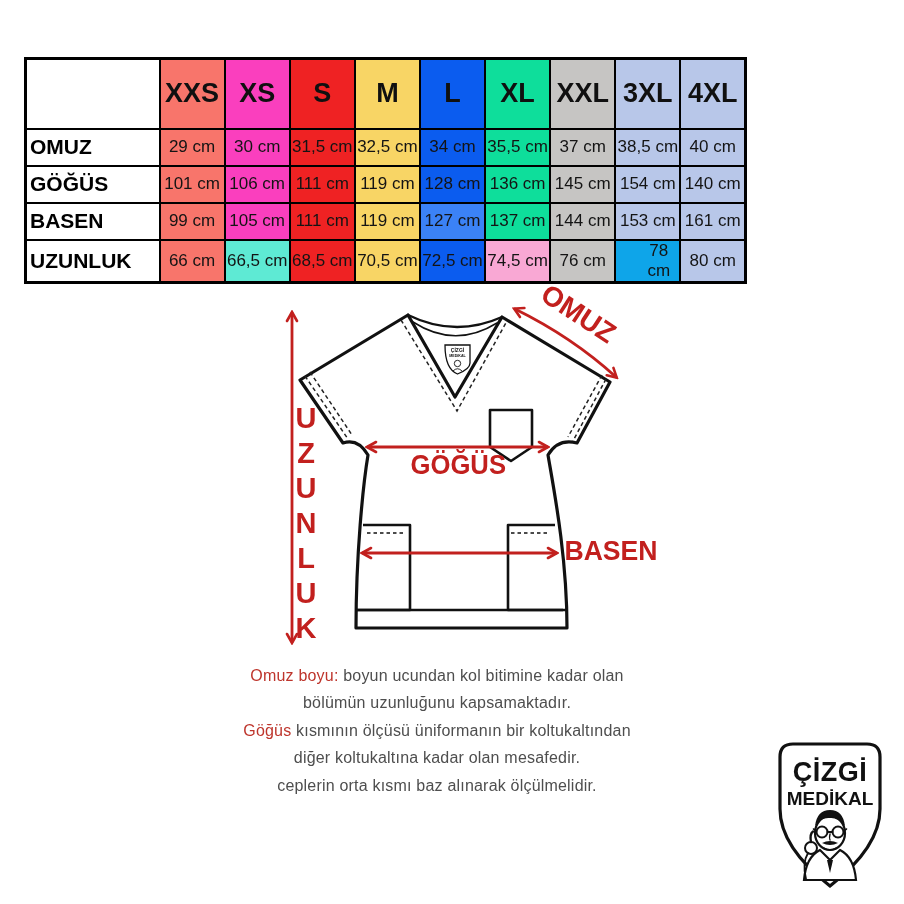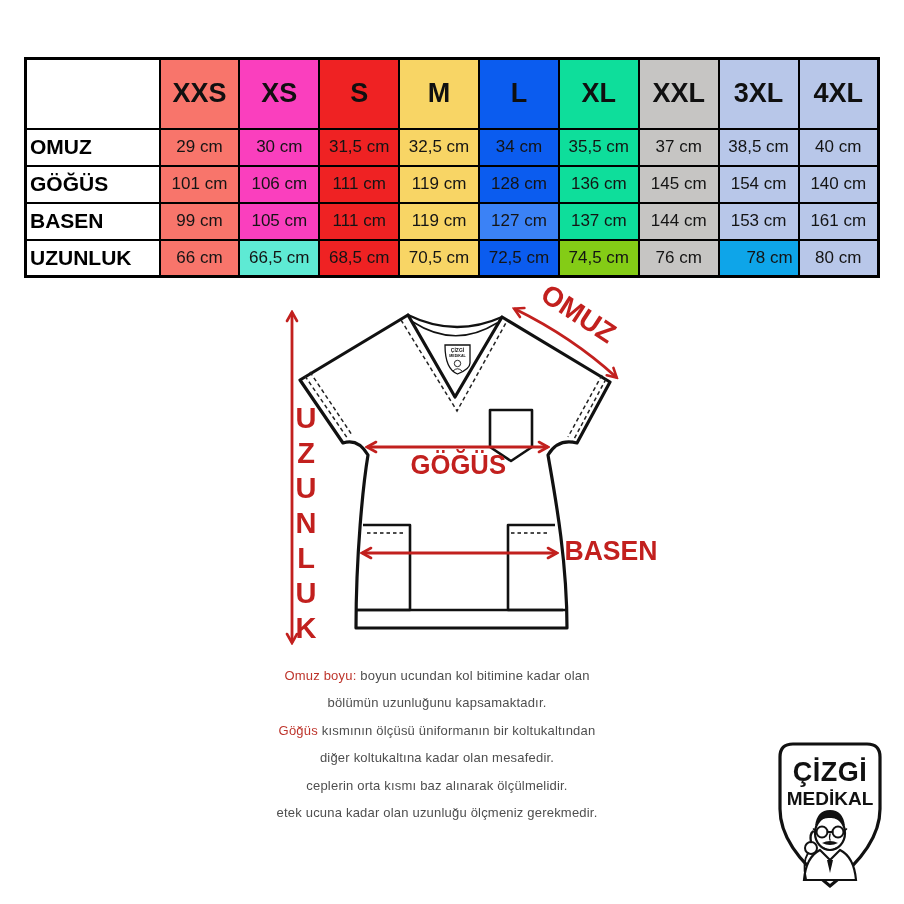--- a/index.html
+++ b/index.html
@@ -3,21 +3,21 @@
 <meta charset="utf-8">
 <style>
   html,body { margin:0; padding:0; background:#ffffff; }
   #page {
     position:relative; width:904px; height:904px; background:#ffffff;
     font-family:"Liberation Sans", sans-serif; overflow:hidden;
   }
 
   
   #size-table {
-    position:absolute; left:24px; top:57px; width:856px;
+    position:absolute; left:24px; top:57px; width:723px;
     border-collapse:collapse; table-layout:fixed;
     border:3px solid #000;
   }
   #size-table th, #size-table td { border:2px solid #000; padding:0; overflow:hidden; }
   #size-table tr.header-row { height:70px; }
   #size-table tr.data-row  { height:37px; }
   .size-th { font-size:27px; font-weight:bold; color:#101010; text-align:center; }
   .corner-cell { background:#ffffff; }
   .row-label { font-size:21px; font-weight:bold; color:#000; text-align:left; padding-left:3px !important; background:#fff; }
   .val-cell { font-size:17px; color:#141414; text-align:center; }
@@ -29,21 +29,21 @@
     left:291px; top:402px; font-size:29px; letter-spacing:3px;
     writing-mode:vertical-rl; text-orientation:upright;
   }
   #gogus-label { left:408px; top:452px; width:100px; text-align:center; font-size:27px; transform:scaleX(.95); }
   #basen-label { left:562px; top:537px; font-size:28px; transform:scaleX(.95); }
   #omuz-label  { left:537px; top:300px; font-size:28px; transform:rotate(33deg); }
 
   
   #descriptions {
     position:absolute; left:140px; top:662px; width:594px;
-    text-align:center; font-size:13px; line-height:27.4px;
+    text-align:center; font-size:16px; line-height:27.4px;
     color:#4e4e4e; letter-spacing:.2px;
   }
   #descriptions .lead { color:#be352c; }
 
   
   #logo-svg { position:absolute; left:766px; top:734px; width:128px; height:162px; }
 </style>
 </head>
 <body>
 
@@ -103,21 +103,21 @@
       <td class="val-cell" style="background-color: rgb(184, 199, 233);">153 cm</td>
       <td class="val-cell" style="background-color: rgb(184, 199, 233);">161 cm</td>
     </tr>
     <tr class="data-row">
       <td class="row-label">UZUNLUK</td>
       <td class="val-cell" style="background-color: rgb(248, 117, 107);">66 cm</td>
       <td class="val-cell" style="background-color: #5eead4;">66,5 cm</td>
       <td class="val-cell" style="background-color: rgb(239, 34, 35);">68,5 cm</td>
       <td class="val-cell" style="background-color: rgb(248, 213, 101);">70,5 cm</td>
       <td class="val-cell" style="background-color: rgb(11, 92, 239);">72,5 cm</td>
-      <td class="val-cell" style="background-color: #84cc16;">74,5 cm</td>
+      <td class="val-cell" style="background-color: #f9a8d4;">74,5 cm</td>
       <td class="val-cell" style="background-color: rgb(198, 197, 195);">76 cm</td>
       <td class="val-cell" style="background-color: #0ea5e9; padding-left: 22px;">78 cm</td>
       <td class="val-cell" style="background-color: rgb(184, 199, 233);">80 cm</td>
     </tr>
   </tbody>
     </table>
 
   <svg id="diagram-svg" viewBox="0 0 420 375">
     <defs>
       <marker id="arrowHead" viewBox="0 0 14 14" refX="11" refY="7" markerWidth="14" markerHeight="14" orient="auto-start-reverse" markerUnits="userSpaceOnUse">
@@ -170,21 +170,20 @@
   <div id="omuz-label" class="measure-label">OMUZ</div>
   <div id="gogus-label" class="measure-label">GÖĞÜS</div>
   <div id="basen-label" class="measure-label">BASEN</div>
 
   <div id="descriptions">
     <div class="desc-line"><span class="lead">Omuz boyu:</span><span> boyun ucundan kol bitimine kadar olan</span></div>
     <div class="desc-line"><span>bölümün uzunluğunu kapsamaktadır.</span></div>
     <div class="desc-line"><span class="lead">Göğüs</span><span> kısmının ölçüsü üniformanın bir koltukaltından</span></div>
     <div class="desc-line"><span>diğer koltukaltına kadar olan mesafedir.</span></div>
     <div class="desc-line"><span>ceplerin orta kısmı baz alınarak ölçülmelidir.</span></div>
-    <div class="desc-line"><span>etek ucuna kadar olan uzunluğu ölçmeniz gerekmedir.</span></div>
   </div>
 
   <svg id="logo-svg" viewBox="0 0 128 160">
     <path d="M14,22 Q14,9 27,9 L101,9 Q114,9 114,22 L114,74 Q114,112 64,151 Q14,112 14,74 Z" fill="#ffffff" stroke="#111" stroke-width="3.2"></path>
     <text x="64" y="46" text-anchor="middle" font-size="27" font-weight="bold" fill="#111" letter-spacing="0.5">ÇİZGİ</text>
     <text x="64" y="70" text-anchor="middle" font-size="19" font-weight="bold" fill="#111">MEDİKAL</text>
     <g stroke="#111" fill="none" stroke-linecap="round">
       <ellipse cx="64" cy="98" rx="15" ry="17" stroke-width="2.2" fill="#fff"></ellipse>
       <path d="M49,91 Q51,75 64,75 Q77,75 79,91 Q71,82 64,83 Q55,82 49,91 Z" fill="#111" stroke="none"></path>
       <circle cx="56" cy="97" r="5.5" stroke-width="2"></circle>

